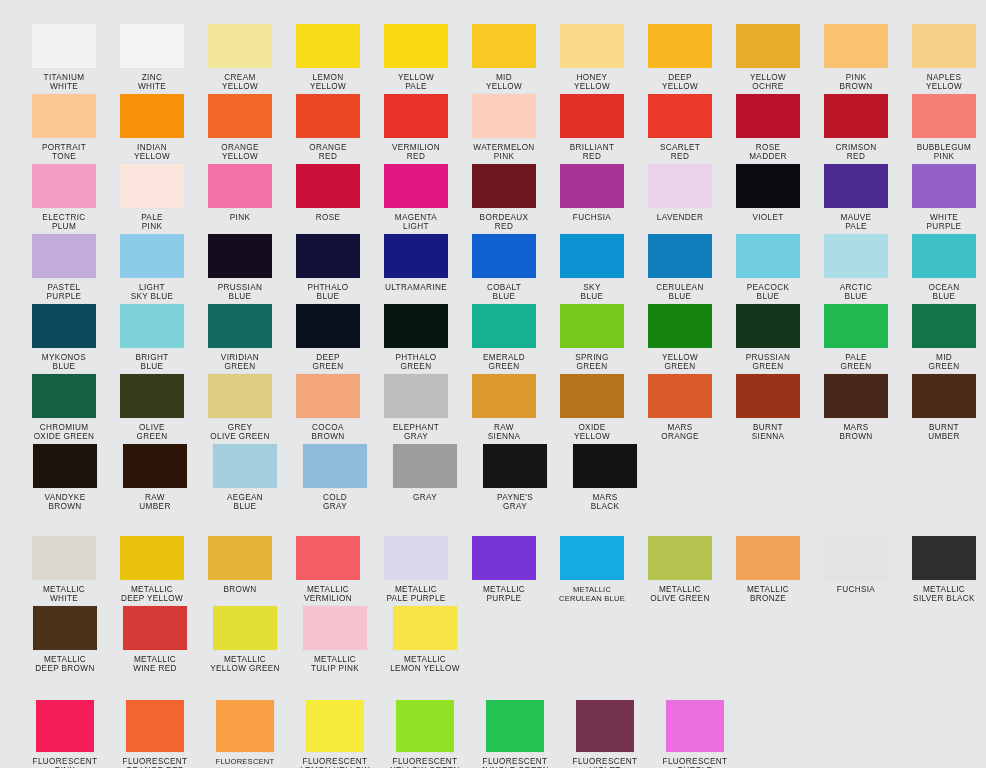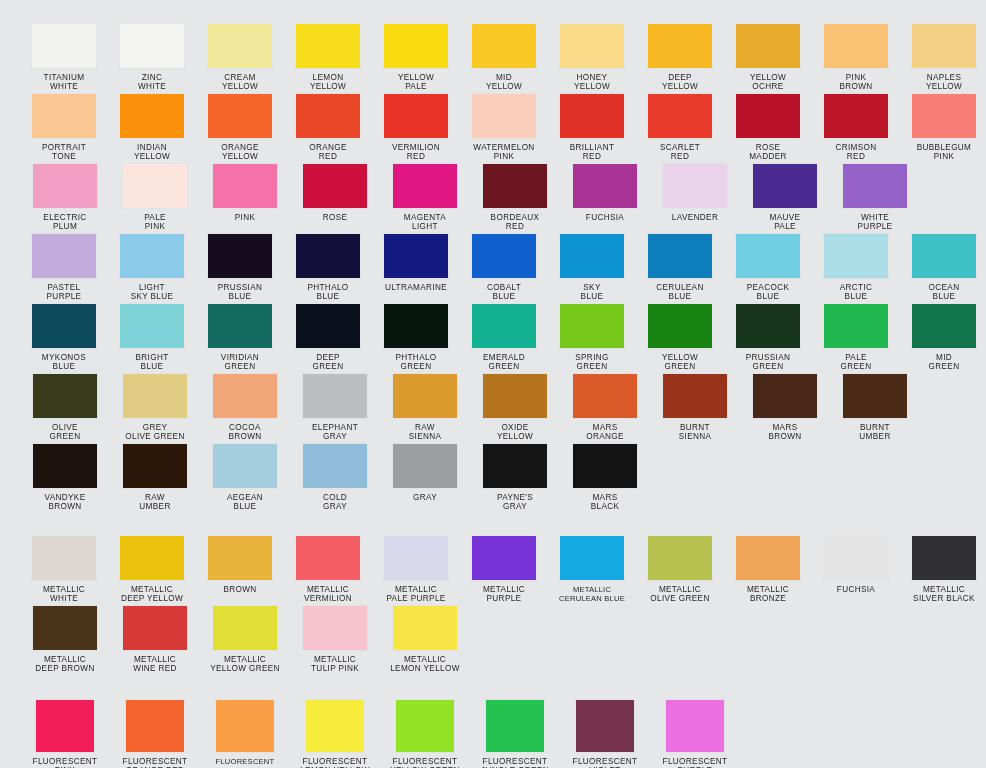--- a/index.html
+++ b/index.html
@@ -219,20 +219,24 @@
         </div>
         <div class="cell">
           <div class="swatch" title="FUCHSIA" style="background: rgb(169, 52, 152);"></div>
           <div class="label">FUCHSIA</div>
         </div>
         <div class="cell">
           <div class="swatch" title="LAVENDER" style="background: rgb(233, 210, 234);"></div>
           <div class="label">LAVENDER</div>
         </div>
         <div class="cell">
+          <div class="swatch" title="VIOLET" style="background: rgb(14, 11, 16);"></div>
+          <div class="label">VIOLET</div>
+        </div>
+        <div class="cell">
           <div class="swatch" title="MAUVE PALE" style="background: rgb(75, 42, 146);"></div>
           <div class="label">MAUVE
 PALE</div>
         </div>
         <div class="cell">
           <div class="swatch" title="TRUE PURPLE" style="background: rgb(148, 97, 201);"></div>
           <div class="label">WHITE
 PURPLE</div>
         </div>
       </div>
@@ -343,20 +347,25 @@
           <div class="label">PALE
 GREEN</div>
         </div>
         <div class="cell">
           <div class="swatch" title="MID GREEN" style="background: rgb(18, 116, 74);"></div>
           <div class="label">MID
 GREEN</div>
         </div>
       </div>
       <div class="row">
+        <div class="cell">
+          <div class="swatch" title="CHROMIUM OXIDE GREEN" style="background: rgb(19, 97, 65);"></div>
+          <div class="label">CHROMIUM
+OXIDE GREEN</div>
+        </div>
         <div class="cell">
           <div class="swatch" title="OLIVE GREEN" style="background: rgb(56, 59, 27);"></div>
           <div class="label">OLIVE
 GREEN</div>
         </div>
         <div class="cell">
           <div class="swatch" title="GREY OLIVE GREEN" style="background: rgb(224, 205, 130);"></div>
           <div class="label">GREY
 OLIVE GREEN</div>
         </div>

